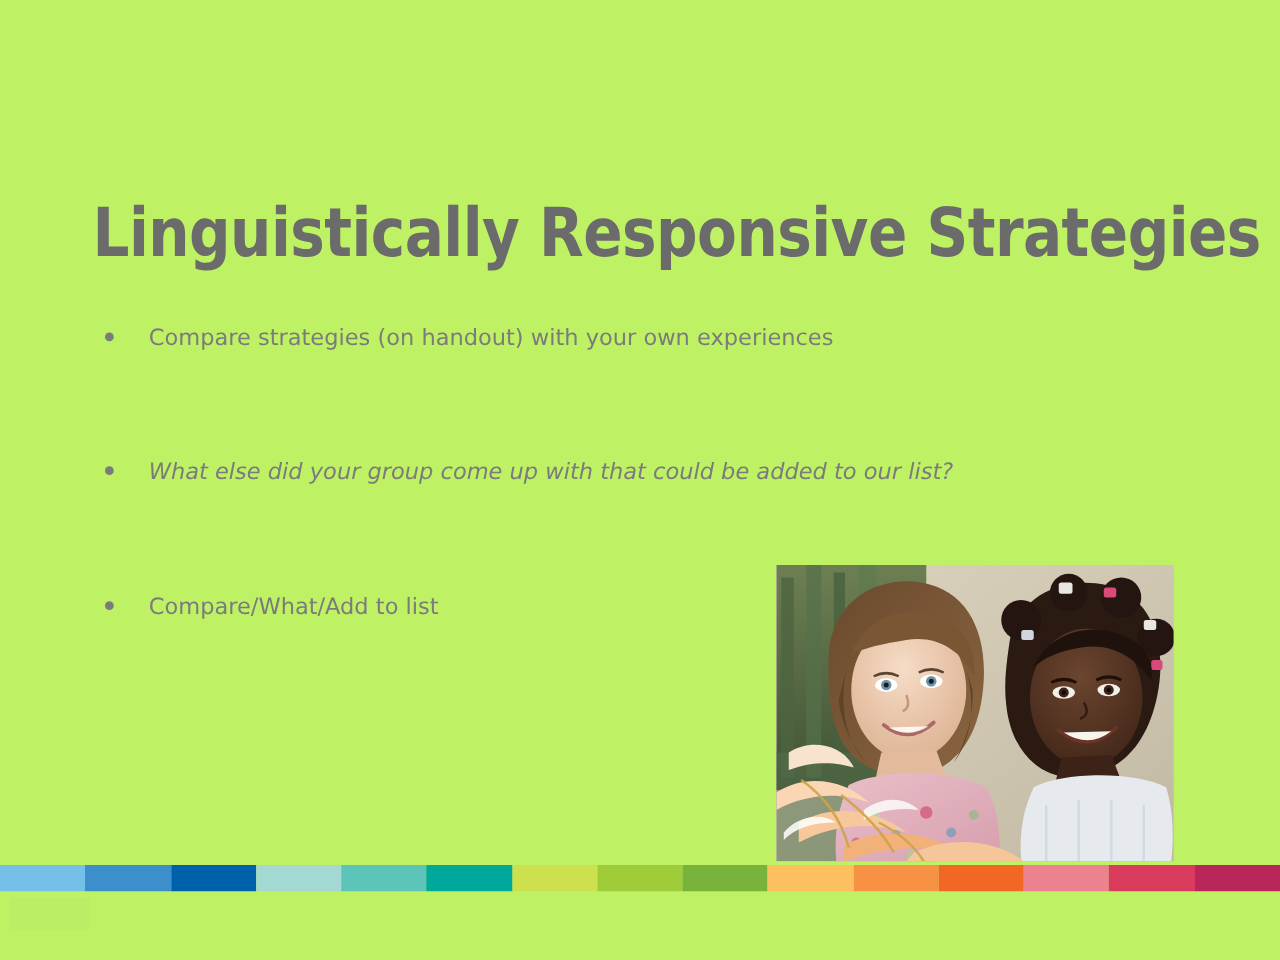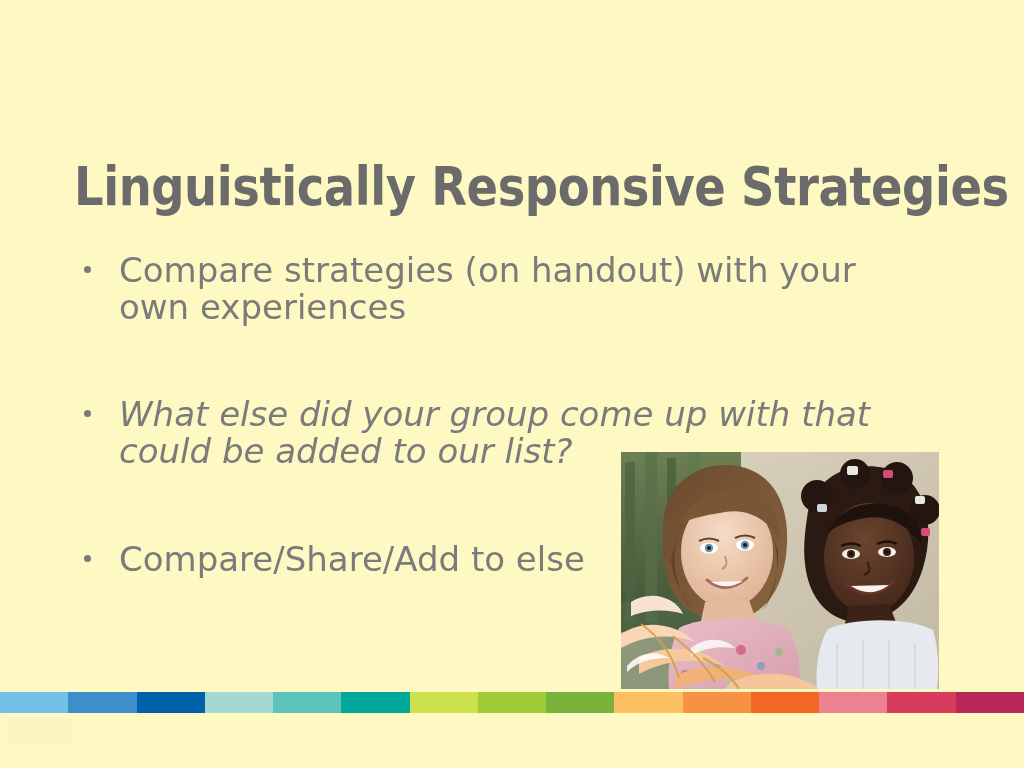--- a/index.html
+++ b/index.html
@@ -11,21 +11,21 @@
     width: 1024px;
     height: 768px;
     overflow: hidden;
     font-family: "DejaVu Sans", sans-serif;
     position: relative;
   }
 
   .slide {
     position: absolute;
     inset: 0;
-    background: #fef9c3;
+    background: #bef264;
   }
 
   
   .slide-title {
     position: absolute;
     left: 74px;
     top: 119px;
     width: 900px;
     color: #6b6b6b;
     font-family: "DejaVu Sans", sans-serif;
@@ -47,21 +47,21 @@
     margin: 0;
     padding: 0;
     list-style: none;
   }
   .bullet-item {
     position: relative;
     padding-left: 43px;
     margin-bottom: 42px;
     color: #7b7b7b;
     font-family: "DejaVu Sans", sans-serif;
-    font-size: 34px;
+    font-size: 18px;
     line-height: 37px;
     font-weight: normal;
   }
   .bullet-item:last-child { margin-bottom: 0; }
   .bullet-dot {
     position: absolute;
     left: 8px;
     top: 14px;
     width: 7px;
     height: 7px;
@@ -122,21 +122,21 @@
     <li class="bullet-item b1" style="color: rgb(123, 123, 123);">
       <span class="bullet-dot" style="background: rgb(123, 123, 123);"></span>
       <span class="bullet-text">Compare strategies (on handout) with your own experiences</span>
     </li>
     <li class="bullet-item b2" style="color: rgb(123, 123, 123); font-style: italic;">
       <span class="bullet-dot" style="background: rgb(123, 123, 123);"></span>
       <span class="bullet-text">What else did your group come up with that could be added to our list?</span>
     </li>
     <li class="bullet-item" style="color: rgb(123, 123, 123);">
       <span class="bullet-dot" style="background: rgb(123, 123, 123);"></span>
-      <span class="bullet-text">Compare/Share/Add to else</span>
+      <span class="bullet-text">Compare/What/Add to list</span>
     </li>
   </ul>
 
   <div class="photo">
     <svg viewBox="0 0 318 237" preserveAspectRatio="none" role="img" aria-label="Two smiling young girls posing cheek to cheek outdoors with flowers">
       <defs>
         <linearGradient id="bgSand" x1="0" y1="0" x2="1" y2="1">
           <stop offset="0%" stop-color="#dcd4c0"></stop>
           <stop offset="100%" stop-color="#c2b9a3"></stop>
         </linearGradient>

